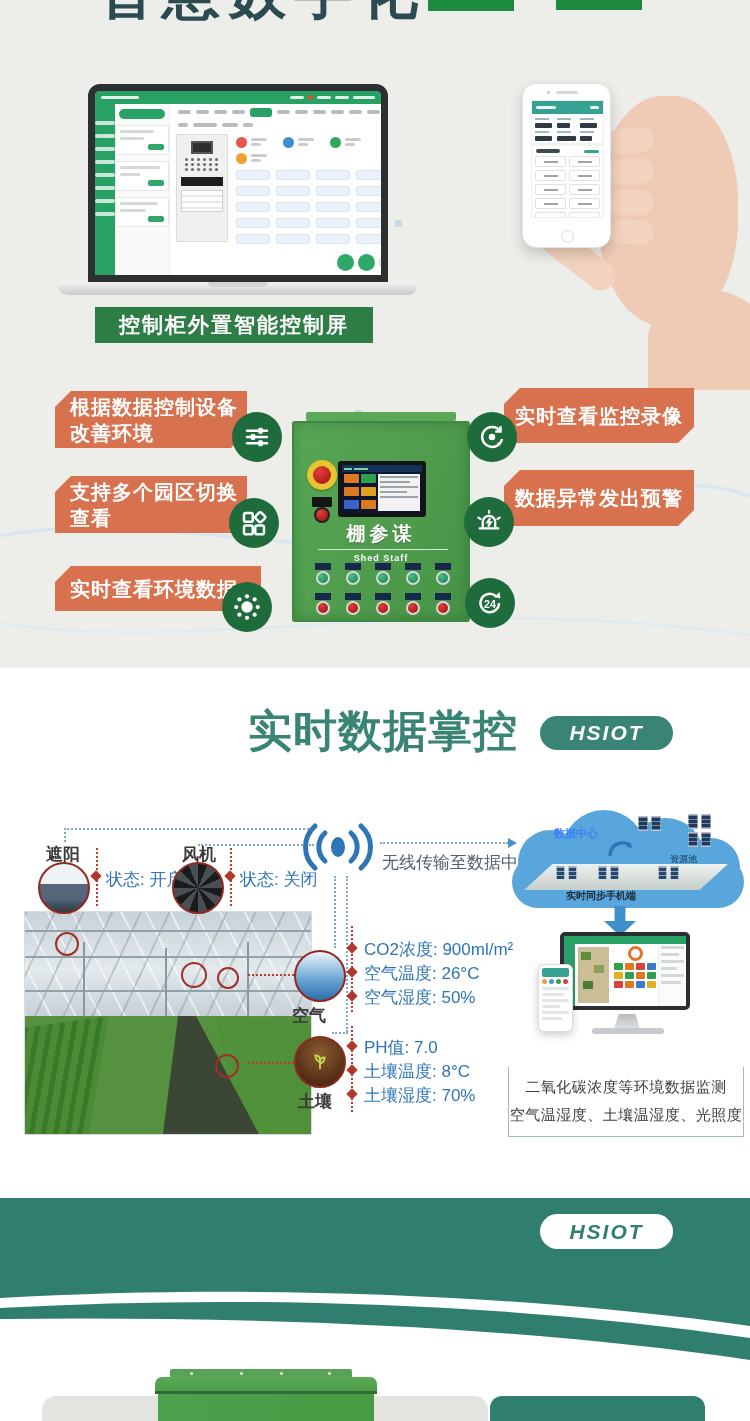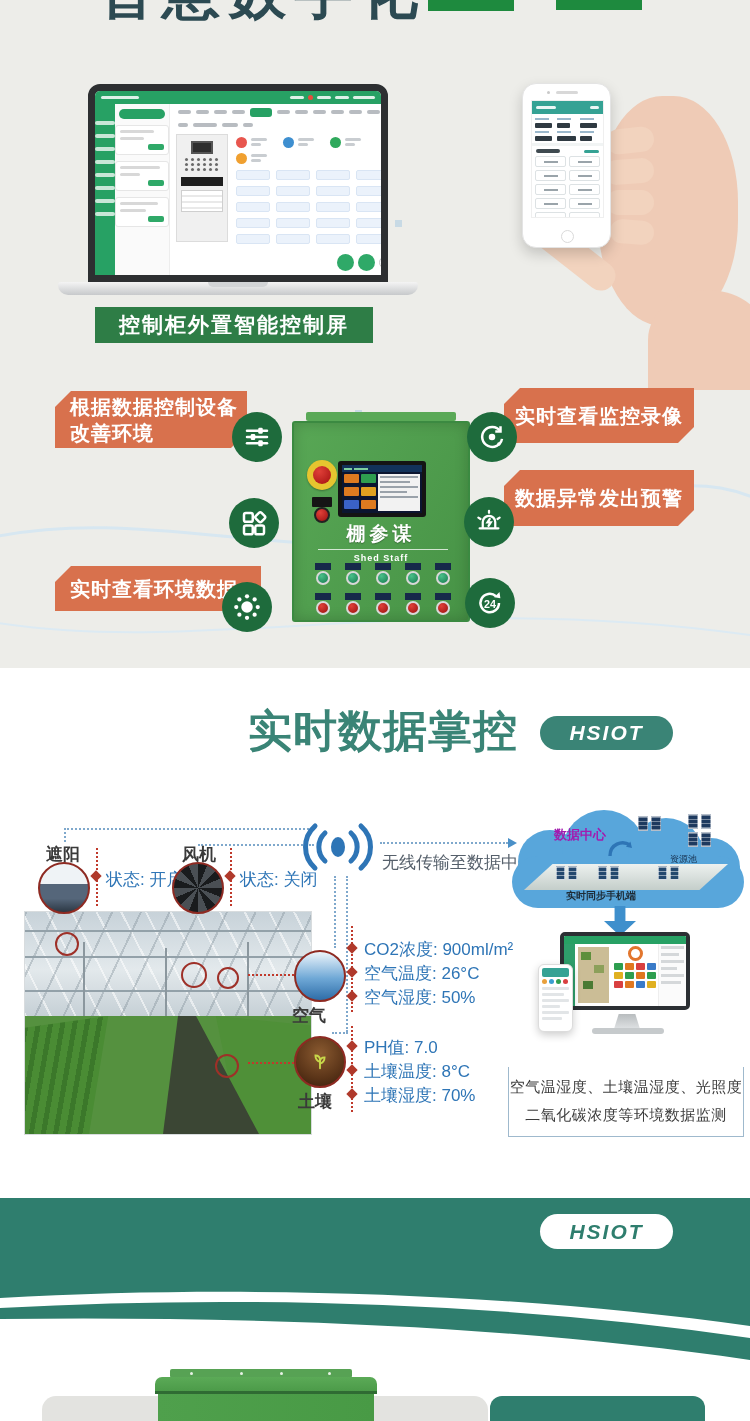--- a/index.html
+++ b/index.html
@@ -134,21 +134,21 @@
 .ph-path{position:absolute;left:96px;top:104px;width:150px;height:118px;background:#3B4634;clip-path:polygon(38% 0,50% 0,92% 100%,28% 100%)}
 .sensor-circle{position:absolute;width:52px;height:52px;border-radius:50%;border:2px solid #8E2A22;z-index:4}
 .air-fill{background:linear-gradient(#EDF5FB,#6FA8D6 55%,#2E6DA8)}
 .soil-fill{background:radial-gradient(circle at 50% 32%,#8A5A30,#5A3418 62%,#371D0C)}
 .shade-fill{background:linear-gradient(#EFF3F6 0 42%,#55667A 42% 72%,#2C3844)}
 .fan-fill{background:repeating-conic-gradient(#191B1D 0 22deg,#4A4F54 22deg 45deg)}
 
 .cloud{position:absolute;left:510px;top:808px;width:240px;height:112px}
 .puff{position:absolute;border-radius:50%;background:#58A6DB}
 .cl-base{position:absolute;left:2px;top:48px;width:232px;height:52px;border-radius:26px;background:#58A6DB}
-.cl-title{position:absolute;left:44px;top:18px;font-size:13px;font-weight:bold;color:#a21caf}
+.cl-title{position:absolute;left:44px;top:18px;font-size:11px;font-weight:bold;color:#3b82f6}
 .cl-pool{position:absolute;left:160px;top:45px;font-size:9px;color:#16304E;font-weight:normal}
 .cl-slab{position:absolute;left:14px;top:56px;width:204px;height:26px;background:linear-gradient(#EDF1EF,#C4CECA);clip-path:polygon(14% 0,100% 0,86% 100%,0 100%)}
 .cl-plat{position:absolute;left:56px;top:81px;font-size:10px;color:#1D2B36;font-weight:bold}
 .srv{position:absolute;width:9px;height:14px;background:#24486E;border:1px solid rgba(255,255,255,.6);background-image:repeating-linear-gradient(rgba(255,255,255,.5) 0 1px,transparent 1px 4px)}
 .srv2{position:absolute;width:10px;height:15px;background:#1E3A5F;border:1px solid rgba(255,255,255,.45);background-image:repeating-linear-gradient(rgba(255,255,255,.4) 0 1px,transparent 1px 4px)}
 .down-arrow{position:absolute;left:604px;top:906px;width:32px;height:30px;background:#3E8FCC;clip-path:polygon(33% 0,67% 0,67% 50%,100% 50%,50% 100%,0 50%,33% 50%)}
 
 .monitor{position:absolute;left:560px;top:932px;width:130px;height:78px;border:4px solid #2B2F33;border-radius:5px;background:#fff;overflow:hidden}
 .mo-head{height:8px;background:#27A164}
 .mo-body{display:flex;height:62px}
@@ -415,20 +415,22 @@
             <i></i>
           </div>
       </div>
       <div class="ph-home"></div>
     </div>
 
     <div class="caption" style="left:95px;width:278px">控制柜外置智能控制屏</div>
 
     <div class="banner bl" style="left:55px;top:391px;width:192px;height:57px">根据数据控制设备
 改善环境</div>
+    <div class="banner bl" style="left:55px;top:476px;width:192px;height:57px">支持多个园区切换
+查看</div>
     <div class="banner br" style="left:504px;top:388px;width:190px;height:55px">实时查看监控录像</div>
 
     <div class="banner bl" style="left:55px;top:566px;width:206px;height:45px">实时查看环境数据</div>
     <div class="banner br" style="left:504px;top:470px;width:190px;height:56px">数据异常发出预警</div>
 
     <div class="fe-icon" style="left:232px;top:412px">
       <svg viewBox="0 0 24 24">
           <g stroke="#fff" stroke-width="2" stroke-linecap="round">
             <line x1="4" y1="7" x2="20" y2="7"></line>
             <line x1="4" y1="12" x2="20" y2="12"></line>
@@ -736,22 +738,22 @@
       </div>
     <b></b>
       <b style="width:80%"></b>
       <b></b>
       <b style="width:65%"></b>
       <b></b>
       <b style="width:75%"></b>
   </div>
 
   <div class="client-box">
+    <div>二氧化碳浓度等环境数据监测</div>
     <div>空气温湿度、土壤温湿度、光照度</div>
-    <div>二氧化碳浓度等环境数据监测</div>
   </div>
 
   <svg class="s3-svg" width="750" height="170" viewBox="0 0 750 170">
     <path d="M0,0 H750 V128 C520,96 250,86 0,100 Z" fill="#2F7E6E"></path>
     <path d="M0,110 C250,96 520,106 750,140 V162 C520,128 250,118 0,121 Z" fill="#2F7E6E"></path>
   </svg>
   <div class="hsiot-badge badge-white" style="left:540px;top:1214px;width:133px;height:35px;z-index:6">HSIOT</div>
 
   <div class="graybar"></div>
   <div class="tealblock"></div>

